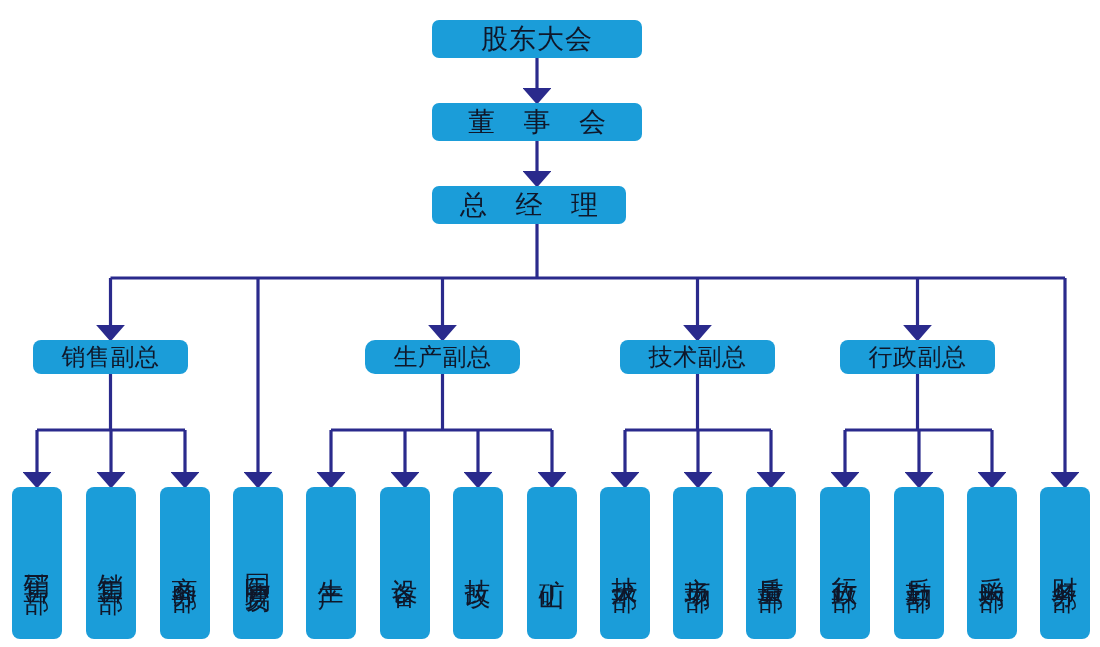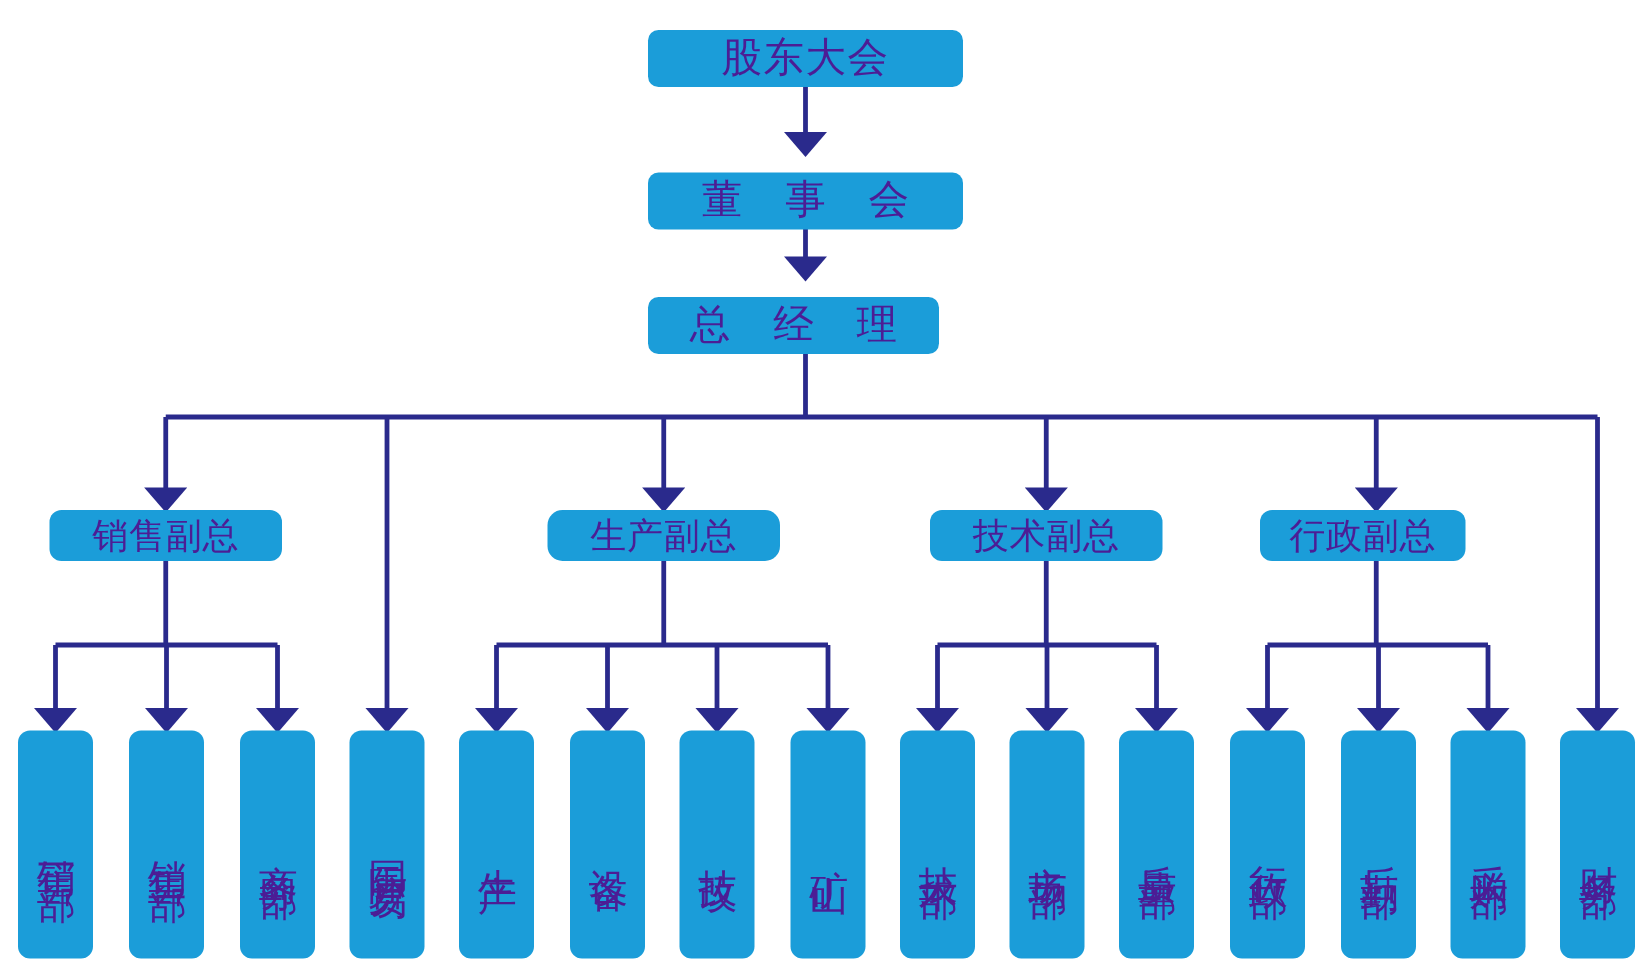--- a/index.html
+++ b/index.html
@@ -21,40 +21,39 @@
     position: absolute;
     left: 0;
     top: 0;
     width: 1100px;
     height: 647px;
     pointer-events: none;
   }
   .node {
     position: absolute;
     background: #1b9dd9;
-    color: #4c1d95;
+    color: #0f172a;
     box-sizing: border-box;
     display: flex;
     align-items: center;
     justify-content: center;
     text-align: center;
     line-height: 1.12;
     z-index: 3;
   }
   
   .node.exec {
     border-radius: 7px;
     font-size: 27px;
     letter-spacing: 1px;
     height: 38px;
   }
   .node.exec.spaced {
     letter-spacing: 10px;
     text-indent: 10px;
-    margin-top: 12px;
   }
   
   .node.vp {
     border-radius: 8px;
     font-size: 24px;
     height: 34px;
     letter-spacing: 0.5px;
   }
   
   .node.dept {
@@ -132,21 +131,21 @@
       </div>
       <div class="node vp" style="left: 33px; top: 340px; width: 155px;">
         <span class="node-label">销售副总</span>
       </div>
       <div class="node vp" style="left: 365px; top: 340px; width: 155px; border-radius: 10px;">
         <span class="node-label">生产副总</span>
       </div>
       <div class="node vp" style="left: 620px; top: 340px; width: 155px;">
         <span class="node-label">技术副总</span>
       </div>
-      <div class="node vp" style="left: 840px; top: 340px; width: 137px;">
+      <div class="node vp" style="left: 840px; top: 340px; width: 155px;">
         <span class="node-label">行政副总</span>
       </div>
       <div class="node dept" style="left: 12px; top: 487px; height: 152px;">
         <span class="dept-label">销售一部</span>
       </div>
       <div class="node dept" style="left: 86px; top: 487px; height: 152px;">
         <span class="dept-label">销售二部</span>
       </div>
       <div class="node dept" style="left: 160px; top: 487px; height: 152px;">
         <span class="dept-label">商务部</span>

